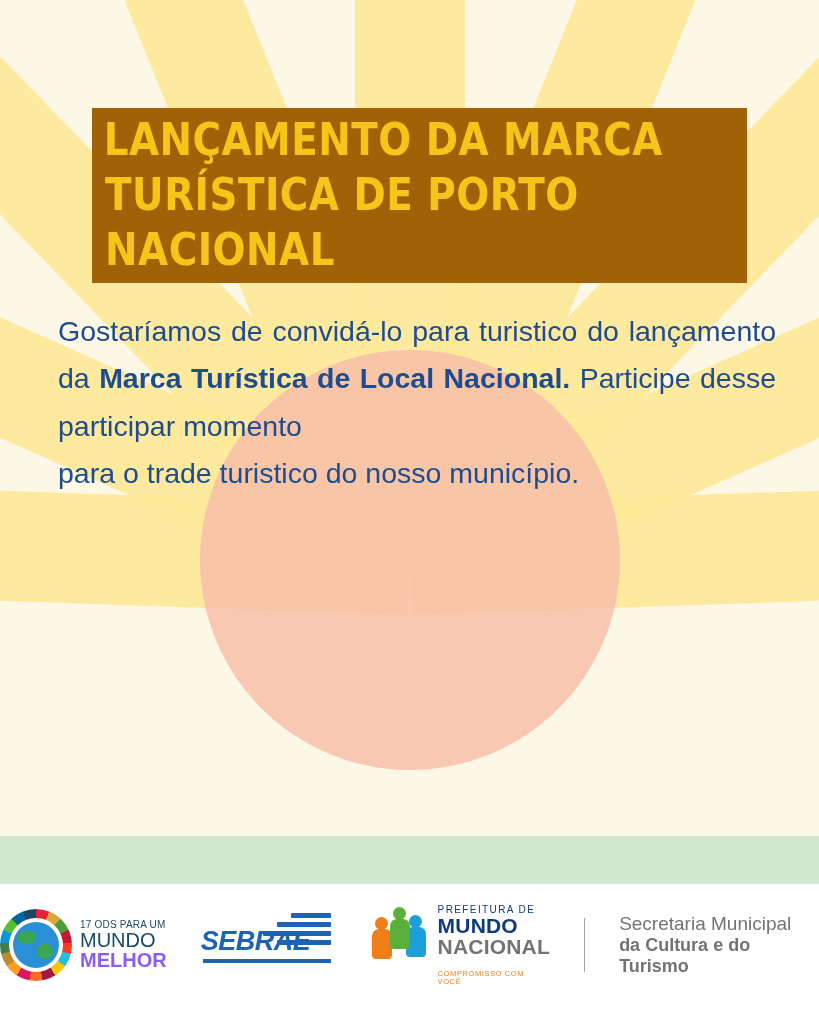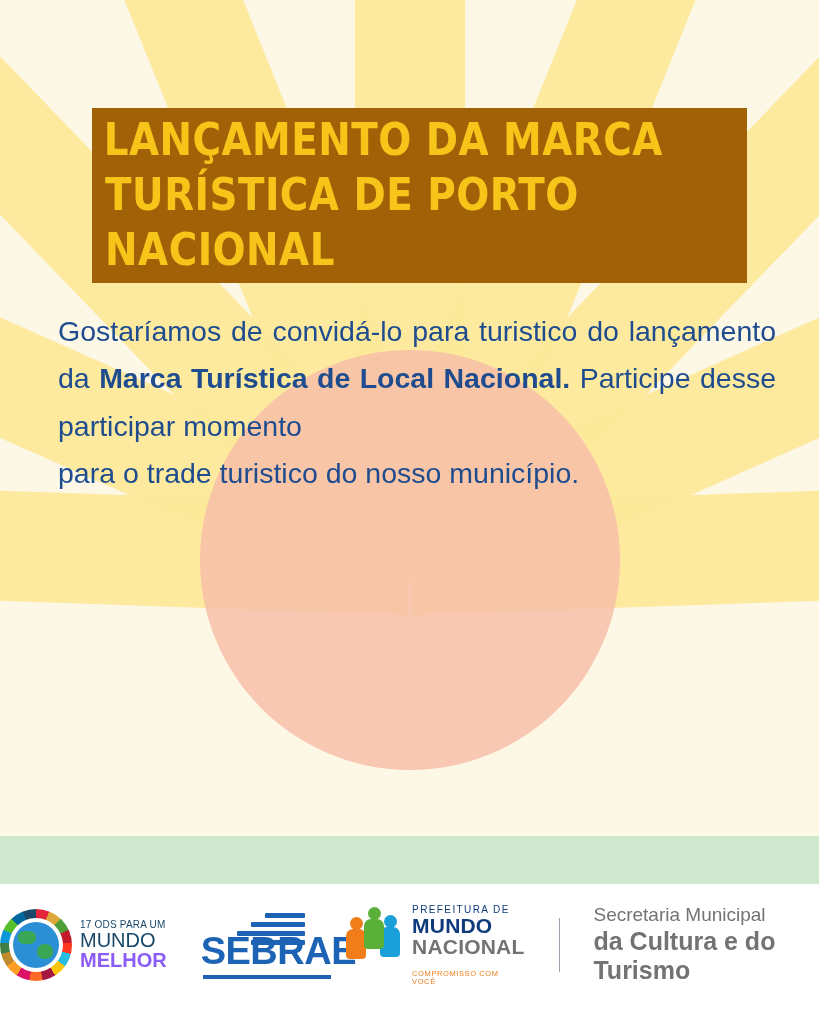--- a/index.html
+++ b/index.html
@@ -203,24 +203,24 @@
   
   .sebrae { position: relative; width: 140px; height: 72px; }
   .sebrae-bars {
     position: absolute; right: 6px; top: 4px;
     display: flex; flex-direction: column; gap: 4px; align-items: flex-end;
   }
   .sebrae-bars i {
     display: block; height: 5px; background: #1c62b5; border-radius: 1px;
   }
   .sebrae-word {
-    position: absolute; left: 0; bottom: 8px;
+    position: absolute; left: 0; bottom: 24px;
     font-family: "Liberation Sans", sans-serif;
-    font-weight: bold; 
-    font-size: 38px; color: #1c62b5; letter-spacing: -0.5px;
+    font-weight: bold; font-style: italic;
+    font-size: 27px; color: #1c62b5; letter-spacing: -0.5px;
   }
   .sebrae-word::after {
     content: "";
     position: absolute; left: 2px; bottom: -6px;
     width: 128px; height: 4px; background: #1c62b5;
   }
 
   
   .pref { display: flex; align-items: flex-start; gap: 9px; }
   .pref-mark { position: relative; width: 58px; height: 60px; }
@@ -233,21 +233,21 @@
   .pref-text { line-height: 1.03; }
   .pref-text .p1 { font-size: 10px; color: #0f3b7c; letter-spacing: 1.4px; }
   .pref-text .p2 { font-size: 21px; font-weight: bold; color: #0f3b7c; letter-spacing: .2px; }
   .pref-text .p3 { font-size: 21px; font-weight: bold; color: #737373; letter-spacing: .2px; }
   .pref-text .p4 { font-size: 7.5px; color: #f07d1a; letter-spacing: .6px; margin-top: 12px; }
 
   .divider-v { width: 1px; height: 54px; background: #9aa3ad; }
 
   .secretaria { line-height: 1.18; color: #737373; }
   .secretaria .s1 { font-size: 19px; }
-  .secretaria .s2 { font-size: 25px; font-weight: bold; }
+  .secretaria .s2 { font-size: 18px; font-weight: bold; }
 </style>
 </head>
 <body>
 
 <div class="poster">
 
   <div class="bg-top">
     <div class="rays">
       <div class="ray" style="transform: rotate(0deg);"></div>
       <div class="ray" style="transform: rotate(22deg);"></div>

